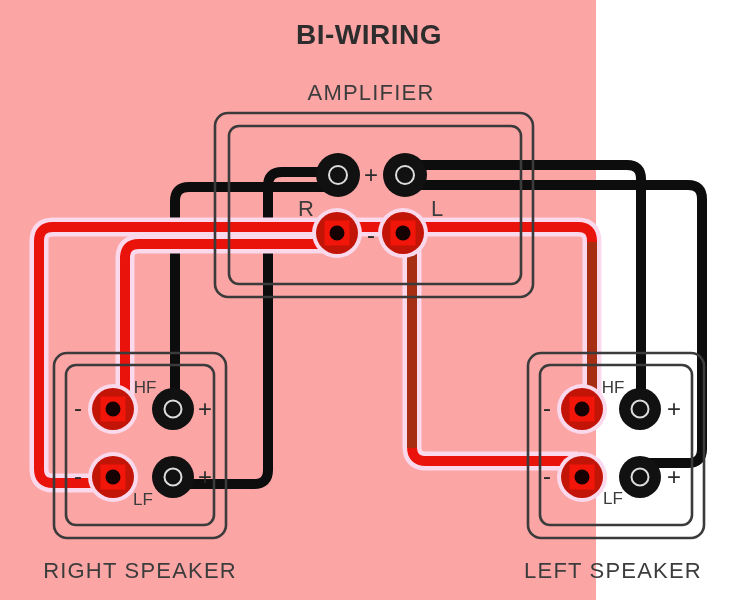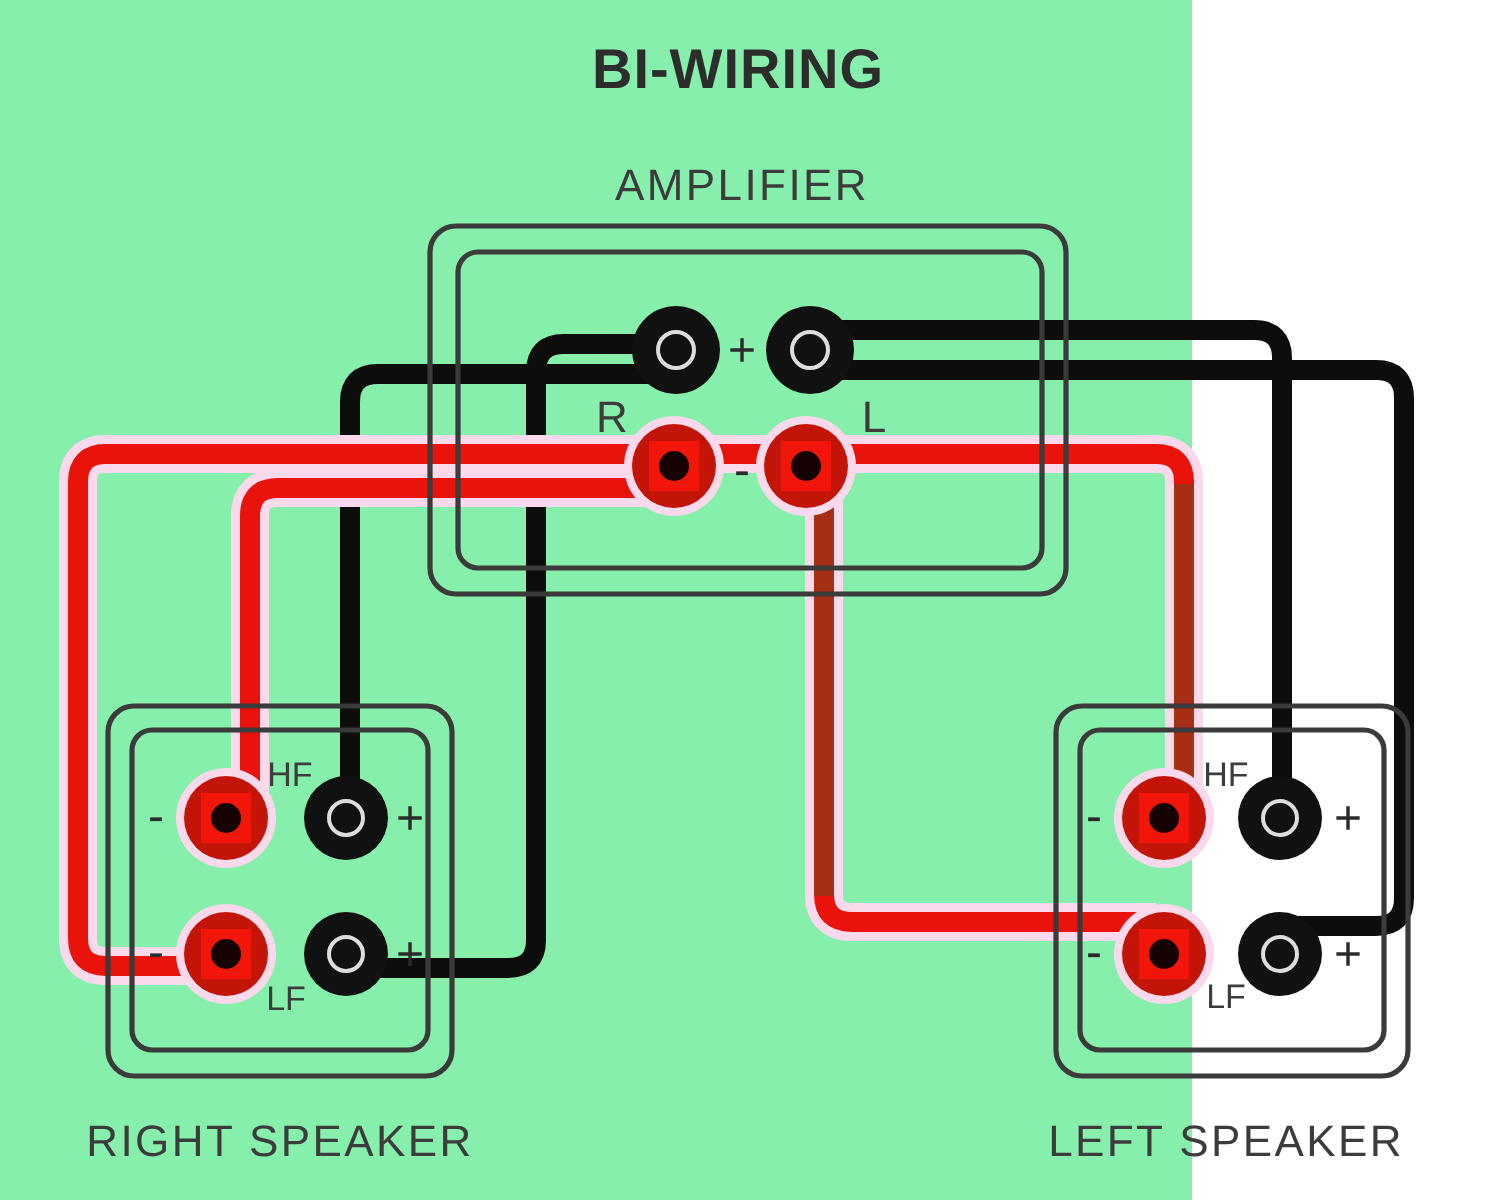--- a/index.html
+++ b/index.html
@@ -8,21 +8,21 @@
     background: #ffffff;
     width: 750px;
     height: 600px;
     overflow: hidden;
     font-family: "Liberation Sans", sans-serif;
   }
   .stage {
     position: relative;
     width: 596px;
     height: 600px;
-    background: #86efac;
+    background: #fca5a5;
   }
   svg { display: block; }
   text {
     font-family: "Liberation Sans", "DejaVu Sans", sans-serif;
     fill: #3c3c3c;
   }
   .title-text {
     font-size: 28px;
     font-weight: 700;
     fill: #2d2d2d;

